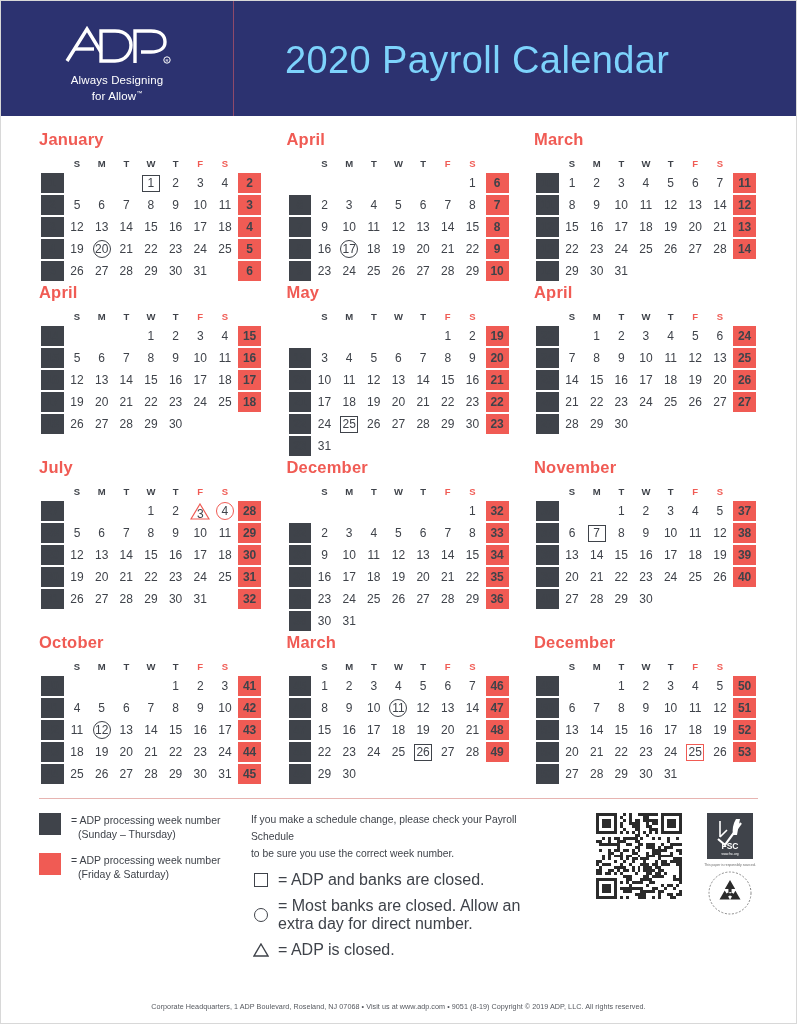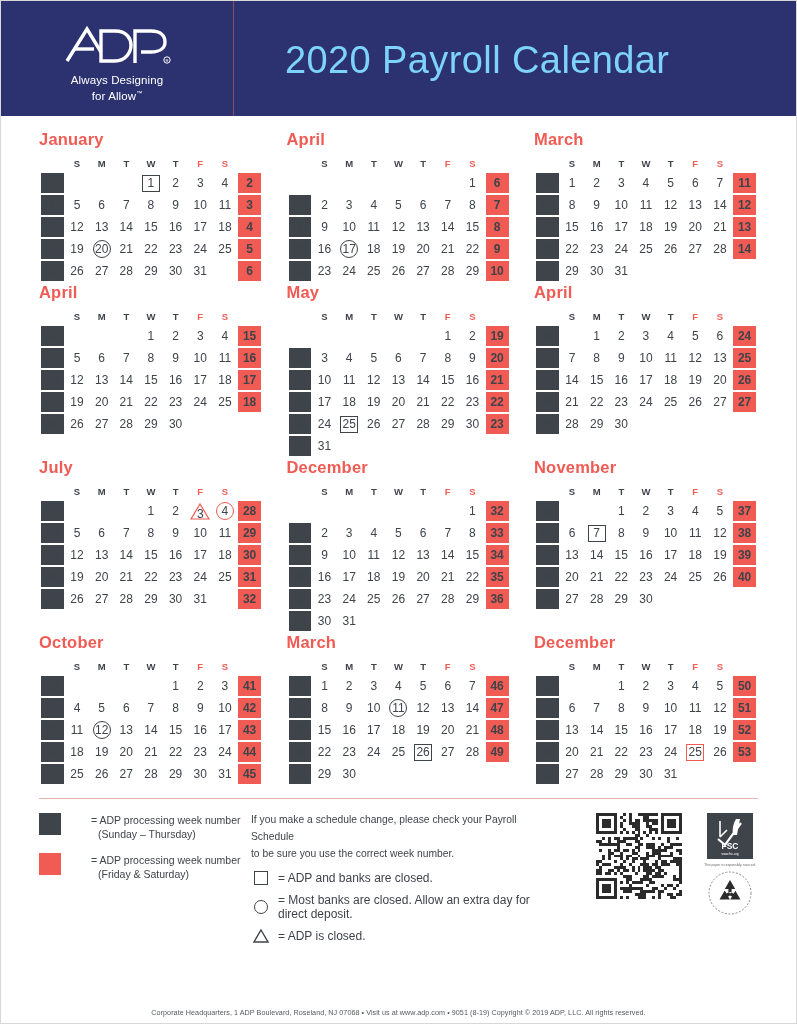--- a/index.html
+++ b/index.html
@@ -152,53 +152,53 @@
     margin: 12px 38px 0 38px;
     height: 1px;
     background: #e7b4b1;
   }
   .legend {
     display: flex;
     padding: 12px 38px 0 38px;
     align-items: flex-start;
   }
   .legend-left { width: 212px; padding-top: 2px; }
-  .lrow { display: flex; align-items: flex-start; margin-bottom: 12px; gap: 20px; }
+  .lrow { display: flex; align-items: flex-start; margin-bottom: 12px; }
   .swatch { width: 22px; height: 22px; flex: 0 0 22px; margin-right: 10px; }
   .sw-dark { background: #3f434a; }
   .sw-red  { background: #f05b54; }
   .ltext { font-size: 10.5px; color: #3f434a; line-height: 14px; }
   .ltext .l2 { display: block; padding-left: 7px; }
 
   .legend-mid { width: 300px; padding-top: 0px; }
   .mid-note { font-size: 10.3px; color: #3f434a; line-height: 17px; margin-bottom: 9px; }
   .mrow { display: flex; align-items: center; margin-bottom: 8px; }
   .mshape { width: 20px; flex: 0 0 20px; margin-right: 7px; display:flex; align-items:center; justify-content:center;}
   .sq-out { width: 14px; height: 14px; border: 1.4px solid #3f434a; }
   .ci-out { width: 14px; height: 14px; border: 1.4px solid #3f434a; border-radius: 50%; }
-  .mtext { font-size: 12px; color: #3f434a; }
+  .mtext { font-size: 16px; color: #3f434a; }
 
   .legend-right {
     flex: 1;
     display: flex;
     justify-content: flex-end;
     align-items: flex-start;
     padding-top: 2px;
     gap: 20px;
   }
   .qr { width: 86px; height: 86px; }
   .certs { display: flex; flex-direction: column; align-items: center; gap: 4px; }
   .fsc-box { width: 46px; height: 46px; background: #3f434a; position: relative; }
   .fsc-cap { font-size: 3.4px; color: #6b6b6b; text-align: center; line-height: 4.4px; width: 56px; }
   .recycle { width: 44px; height: 44px; }
 
   
   .footer {
     position: absolute;
-    left: 0; right: 0; bottom: 6px;
+    left: 0; right: 0; bottom: 12px;
     text-align: center;
     font-size: 7.2px;
     color: #55585e;
     letter-spacing: .05px;
   }
 </style>
 </head>
 <body>
 
 <div class="page">
@@ -1193,21 +1193,21 @@
       <div class="mrow">
         <div class="mshape">
             <div class="sq-out"></div>
           </div>
         <div class="mtext">= ADP and banks are closed.</div>
       </div>
       <div class="mrow">
         <div class="mshape">
             <div class="ci-out"></div>
           </div>
-        <div class="mtext">= Most banks are closed. Allow an extra day for direct deposit.</div>
+        <div class="mtext">= Most banks are closed. Allow an extra day for direct number.</div>
       </div>
       <div class="mrow">
         <div class="mshape">
           <svg width="16" height="14" viewBox="0 0 16 14">
               <path d="M8 1 L15 13 L1 13 Z" fill="none" stroke="#3f434a" stroke-width="1.4"></path>
             </svg>
         </div>
         <div class="mtext">= ADP is closed.</div>
       </div>
     </div>

